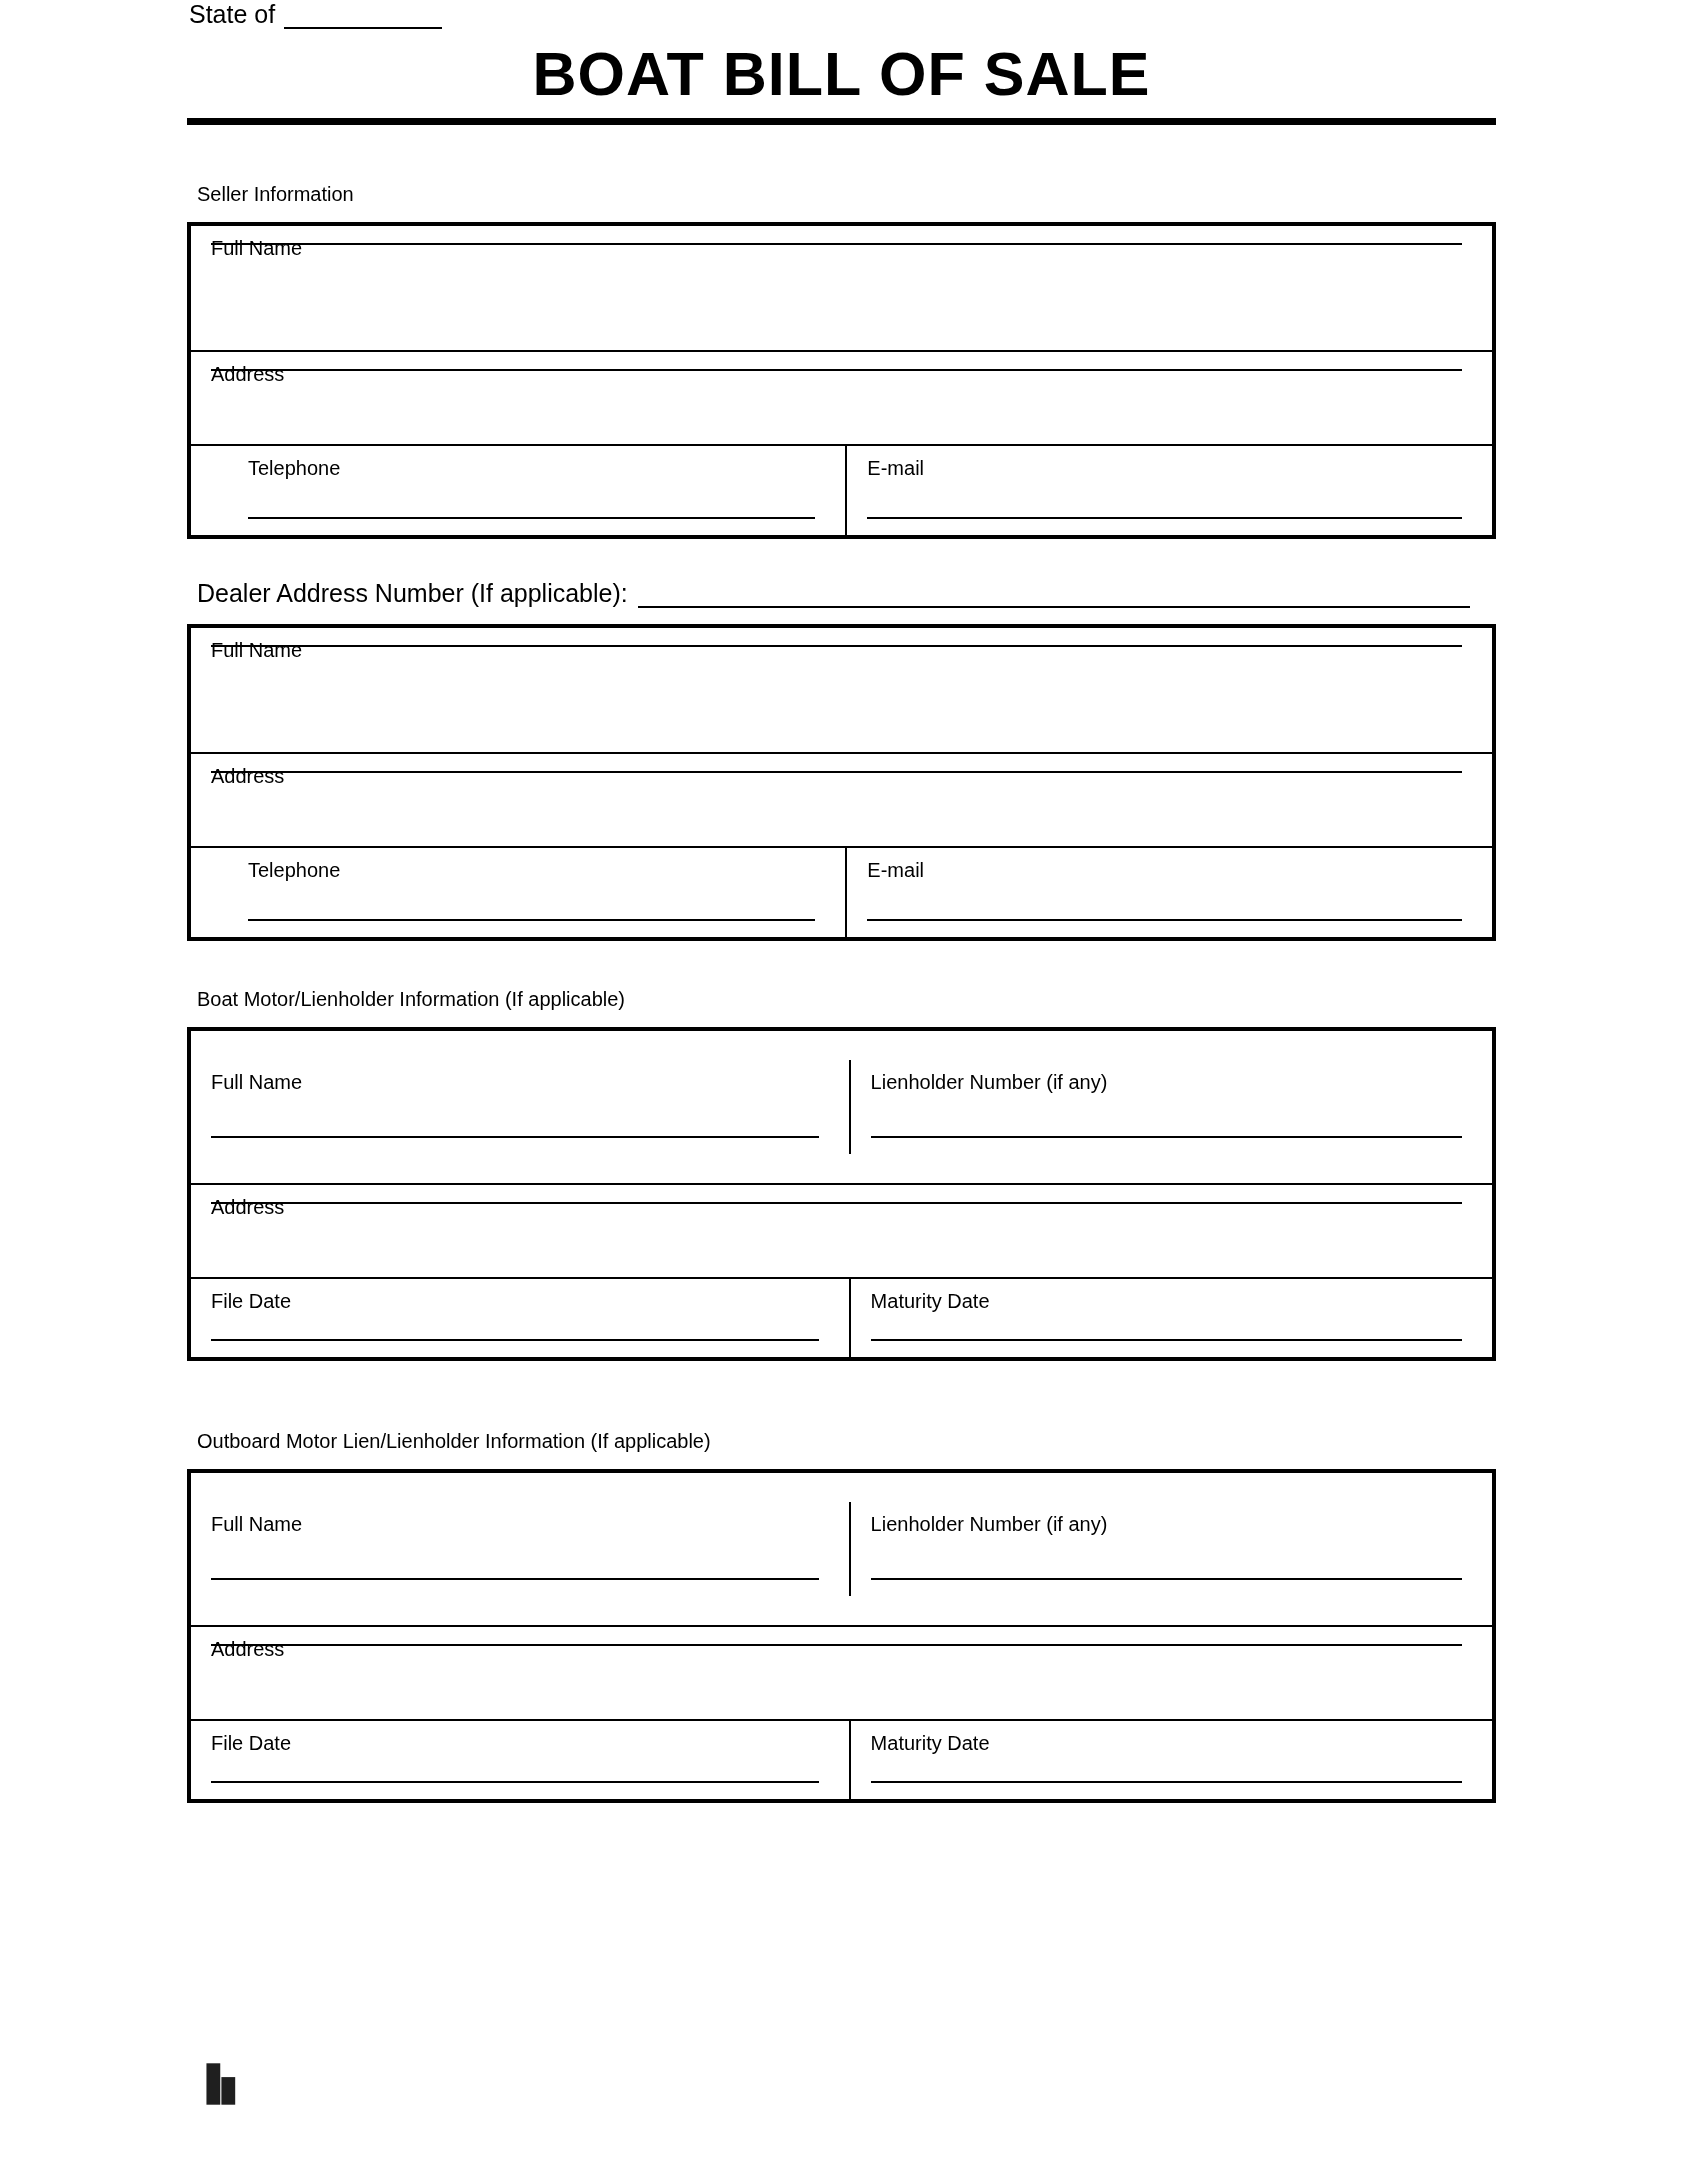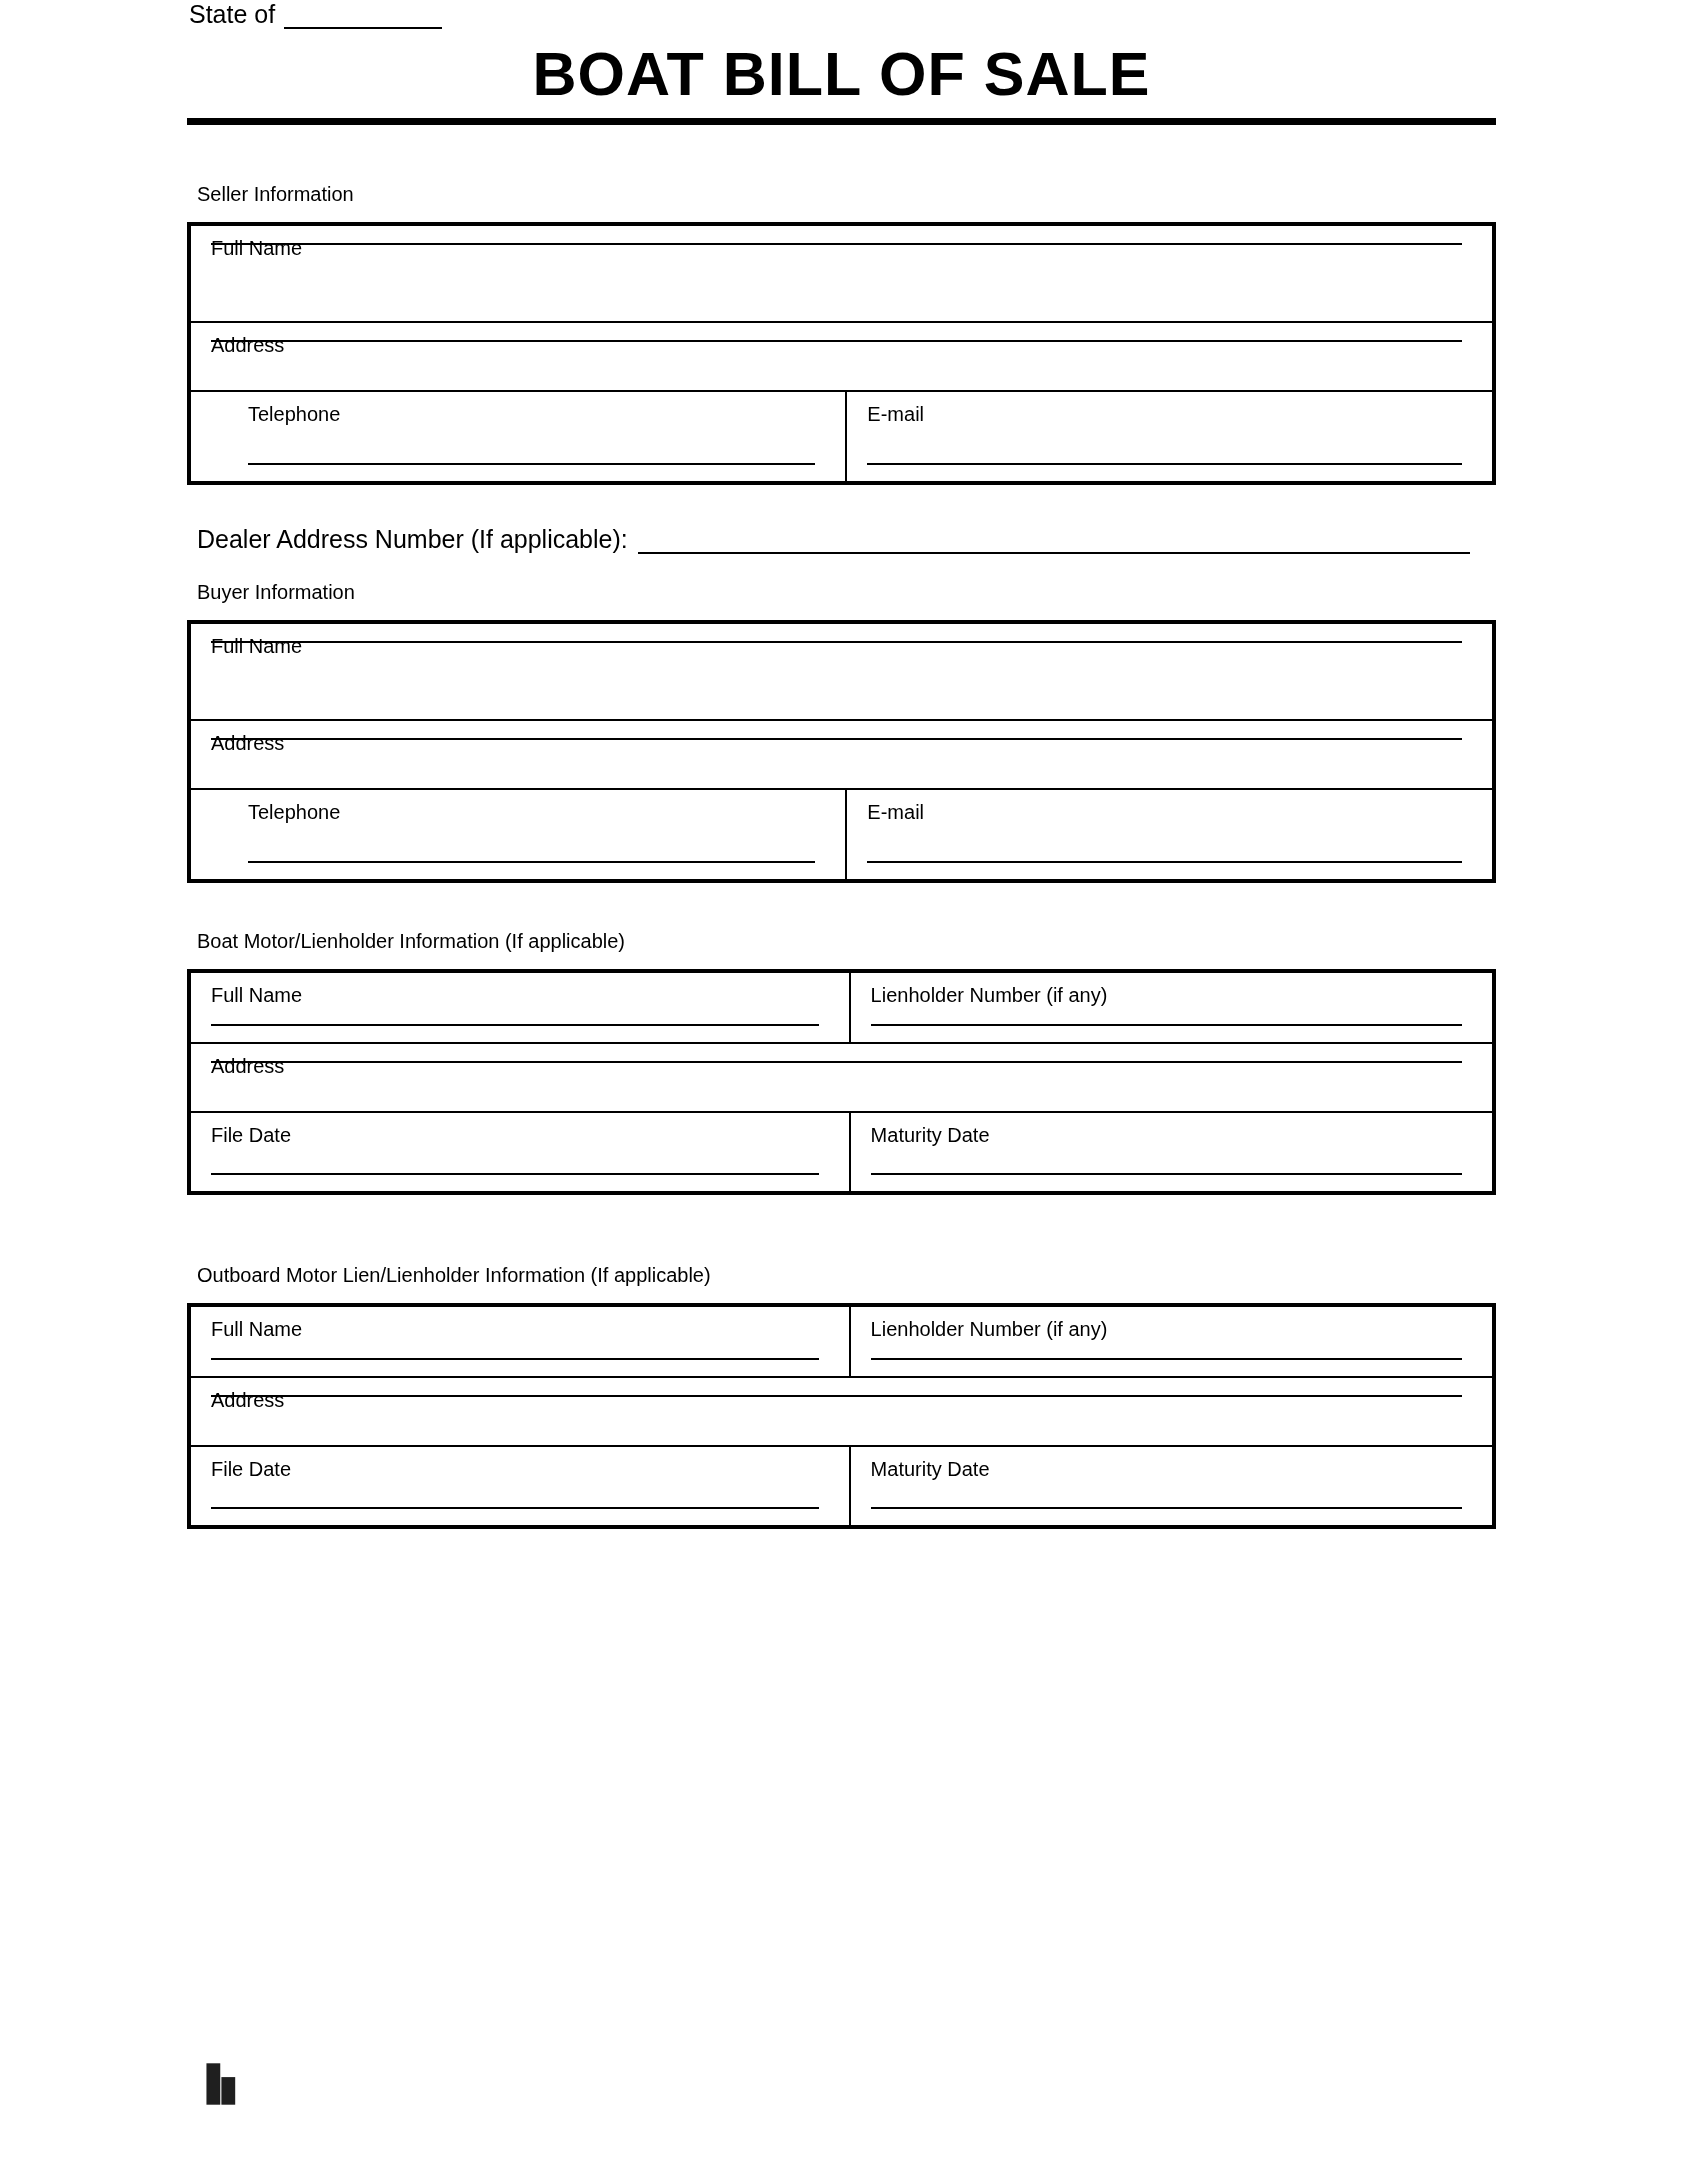--- a/index.html
+++ b/index.html
@@ -81,21 +81,21 @@
   }
   .fill-line {
     position: absolute;
     left: 20px;
     right: 30px;
     bottom: 16px;
     border-bottom: 2px solid #000;
   }
   .h96 { height: 95px; }
   .h92 { height: 91px; padding-left: 37px; }
-  .h88 { height: 69px; }
+  .h88 { height: 94px; margin-top: 29px; }
   .h93 { height: 80px; }
 
   .dealer-line {
     display: flex;
     align-items: flex-end;
     margin-top: 40px;
     font-size: 25px;
     padding-left: 10px;
   }
   .dealer-label { white-space: nowrap; }
@@ -154,21 +154,20 @@
           <div class="fill-line"></div>
         </div>
       </div>
     </div>
 
     <div class="dealer-line">
       <span class="dealer-label">Dealer Address Number (If applicable):</span>
       <span class="dealer-blank"></span>
     </div>
 
-    <div class="section-heading heading-buyer">Buyer Information</div>
     <div class="form-table contact">
       <div class="row h96">
         <div class="cell">
           <div class="cell-label">Full Name</div>
           <div class="fill-line"></div>
         </div>
       </div>
       <div class="row h88">
         <div class="cell">
           <div class="cell-label">Address</div>

